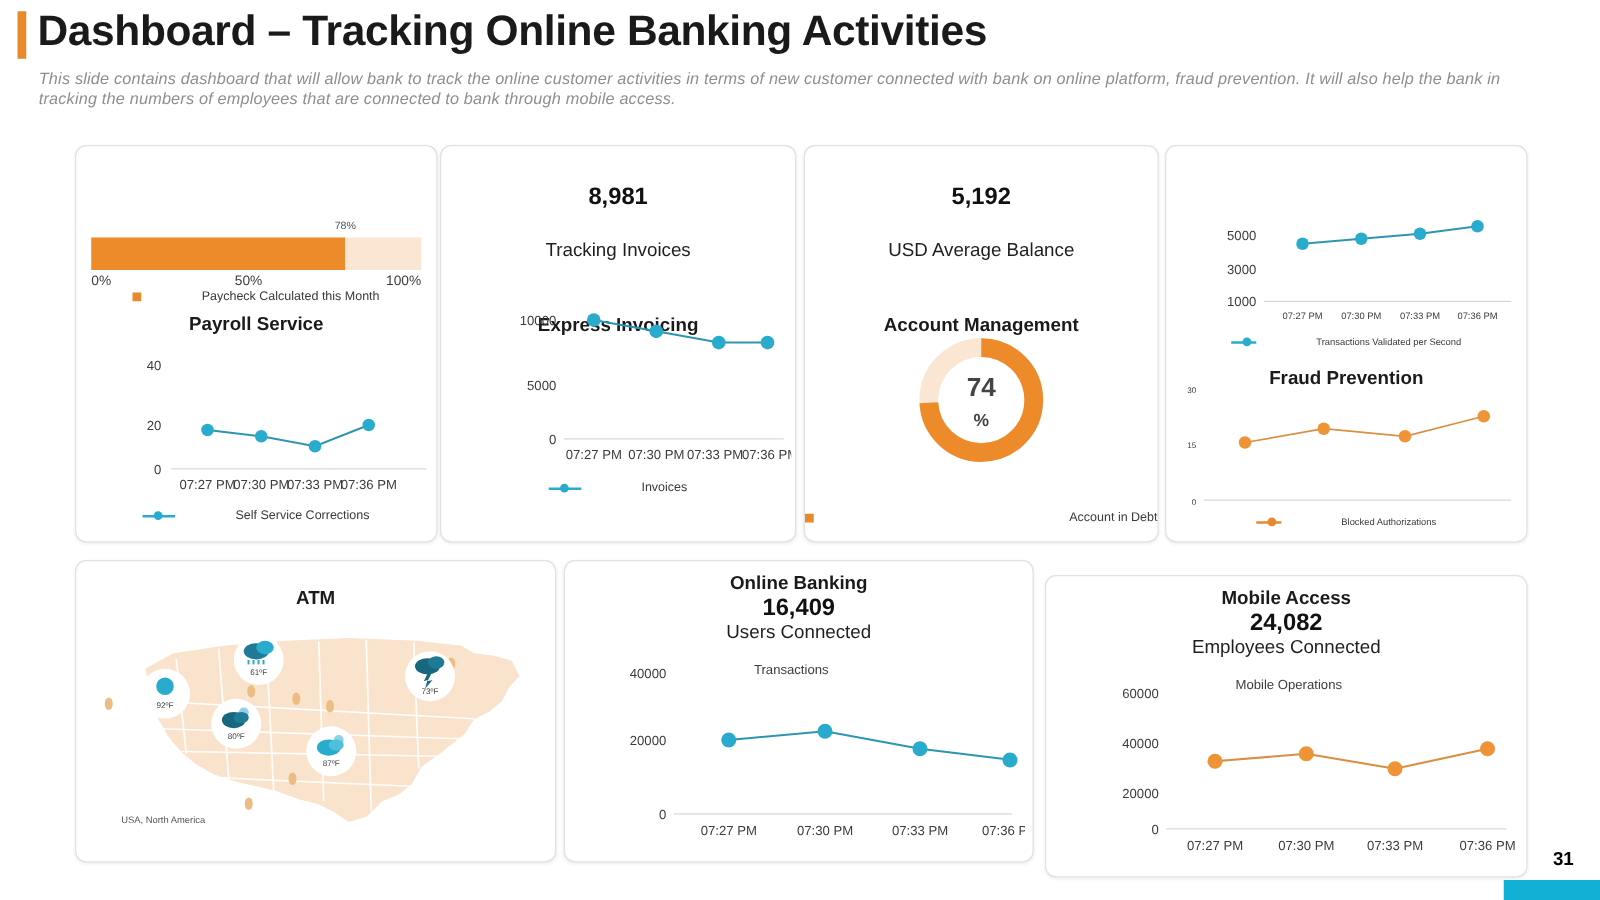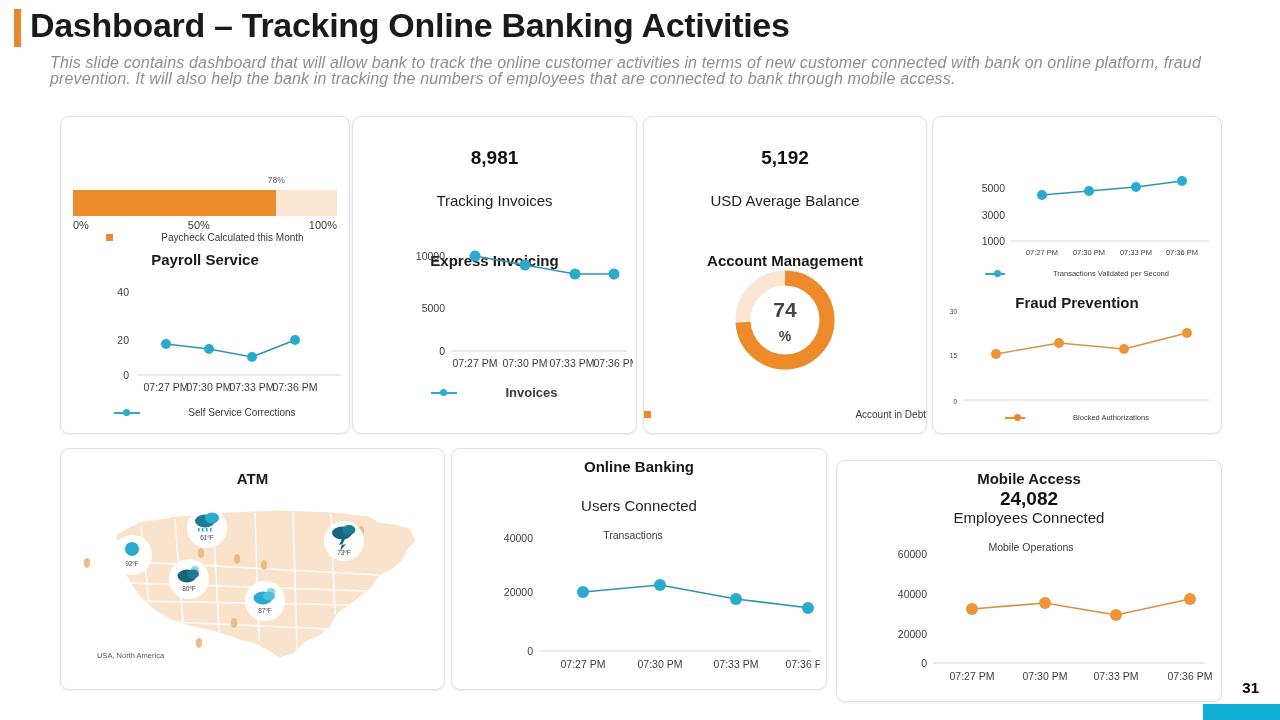--- a/index.html
+++ b/index.html
@@ -16,23 +16,22 @@
   .title-accent{
     position:absolute;left:14px;top:9px;width:7px;height:38px;background:#E8892B;
   }
   .page-title{
     position:absolute;left:30px;top:6px;
     font-size:34px;font-weight:bold;letter-spacing:-0.3px;
     color:#1a1a1a;white-space:nowrap;
   }
   .page-subtitle{
     position:absolute;left:31px;top:55px;width:1180px;
-    font-size:16px;line-height:16px;font-style:italic;color:#8e8e8e;
+    font-size:13px;line-height:16px;font-style:italic;color:#8e8e8e;
     letter-spacing:0.15px;
-    margin-left:19px;
   }
   
   .card{
     position:absolute;background:#fff;border:1px solid #e2e2e2;border-radius:9px;
     box-shadow:0 1px 3px rgba(0,0,0,.07);
   }
   .card-title{
     position:absolute;left:0;width:100%;text-align:center;
     font-size:15px;font-weight:bold;color:#1a1a1a;
   }
@@ -152,21 +151,21 @@
     <circle cx="216" cy="37" r="5.5" fill="#29ABCE"></circle>
     <circle cx="255" cy="37" r="5.5" fill="#29ABCE"></circle>
     <text class="axis-lbl" x="116" y="130" text-anchor="middle">07:27 PM</text>
     <text class="axis-lbl" x="166" y="130" text-anchor="middle">07:30 PM</text>
     <text class="axis-lbl" x="213" y="130" text-anchor="middle">07:33 PM</text>
     <text class="axis-lbl" x="257" y="130" text-anchor="middle">07:36 PM</text>
   </svg>
 
   <div class="legend" style="top:268px;">
     <span class="legend-line"></span>
-    <span class="legend-txt" style="font-size:13px;font-weight:bold;">Invoices</span>
+    <span class="legend-txt" style="font-size:10px;">Invoices</span>
   </div>
 </div>
 
 <div class="card" style="left:643px;top:116px;width:282px;height:316px;">
   <div class="card-title" style="top:135px;">Account Management</div>
   <div class="card-big" style="top:30px;">5,192</div>
   <div class="card-sub" style="top:75px;">USD Average Balance</div>
 
   <svg class="donut" style="left:86px;top:148px;" width="110" height="110" viewBox="0 0 110 110">
     <circle cx="55" cy="55" r="42" fill="none" stroke="#FBE6D4" stroke-width="15"></circle>
@@ -312,20 +311,21 @@
       </g>
       <text class="mk-temp" x="186" y="130">87ºF</text>
     </g>
   </svg>
 
   <div class="map-caption" style="left:36px;top:202px;">USA, North America</div>
 </div>
 
 <div class="card" style="left:451px;top:448px;width:374px;height:240px;">
   <div class="card-title" style="top:9px;">Online Banking</div>
+  <div class="card-big" style="top:27px;">16,409</div>
   <div class="card-sub" style="top:48px;">Users Connected</div>
 
   <svg class="chart" style="left:8px;top:76px;" width="360" height="152">
     <text class="axis-lbl" x="173" y="14" text-anchor="middle">Transactions</text>
     <text class="axis-lbl" x="73" y="17" text-anchor="end">40000</text>
     <text class="axis-lbl" x="73" y="71" text-anchor="end">20000</text>
     <text class="axis-lbl" x="73" y="130" text-anchor="end">0</text>
     <line x1="79" y1="126" x2="350" y2="126" stroke="#d8d8d8" stroke-width="1"></line>
     <polyline points="123,67 200,60 276,74 350,83" fill="none" stroke="#2E95B0" stroke-width="1.6"></polyline>
     <circle cx="123" cy="67" r="6" fill="#29ABCE"></circle>

